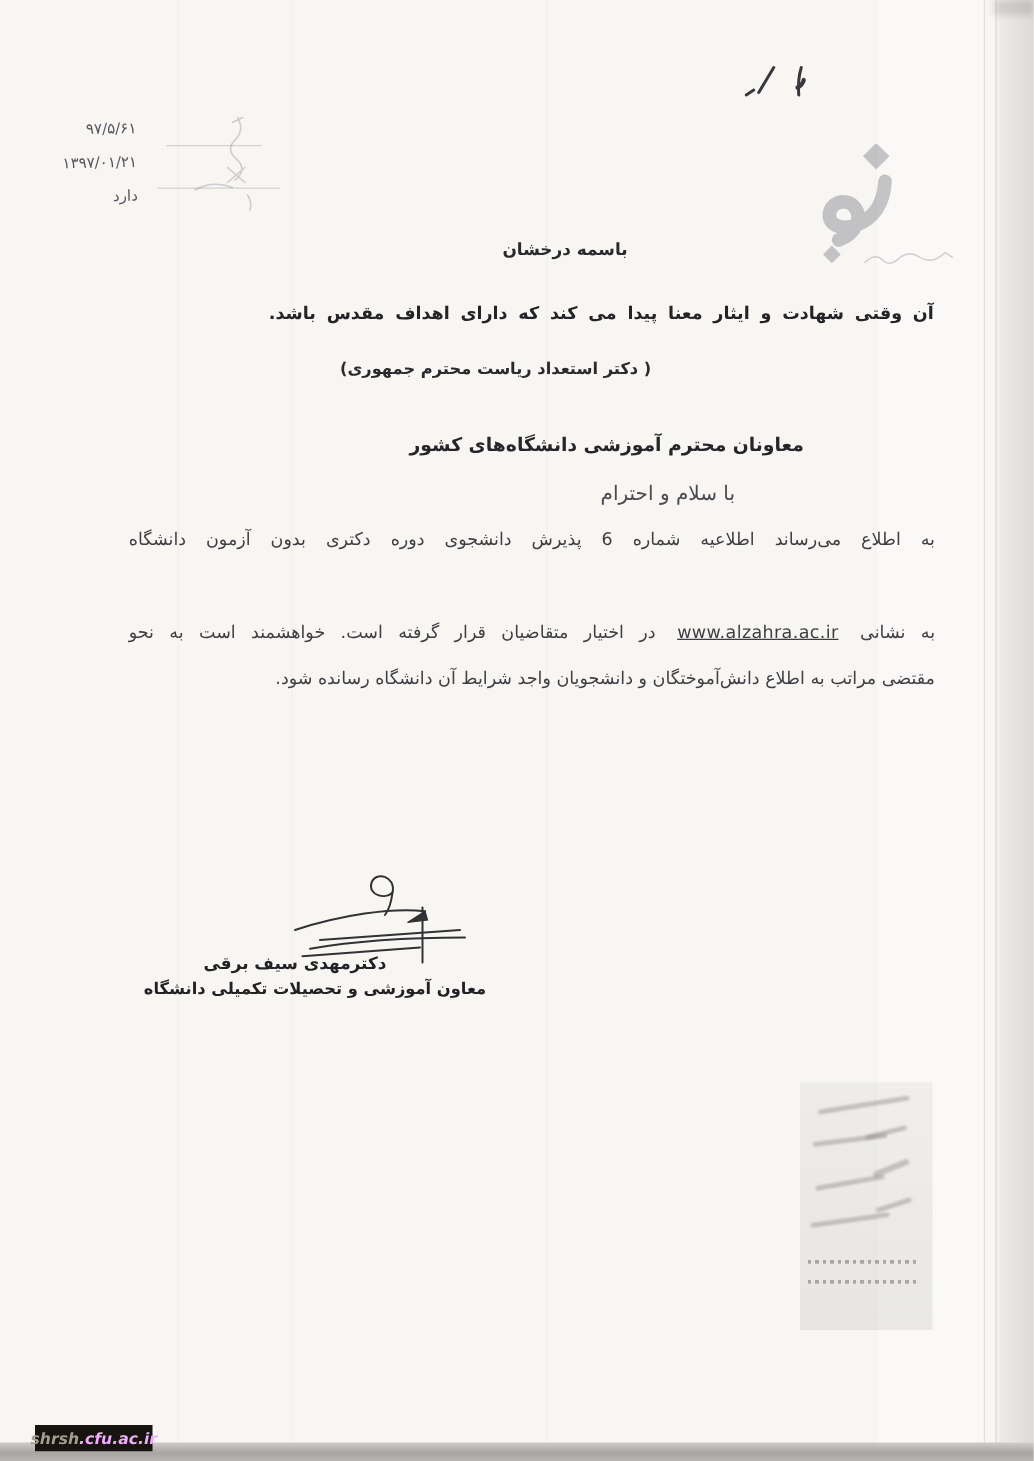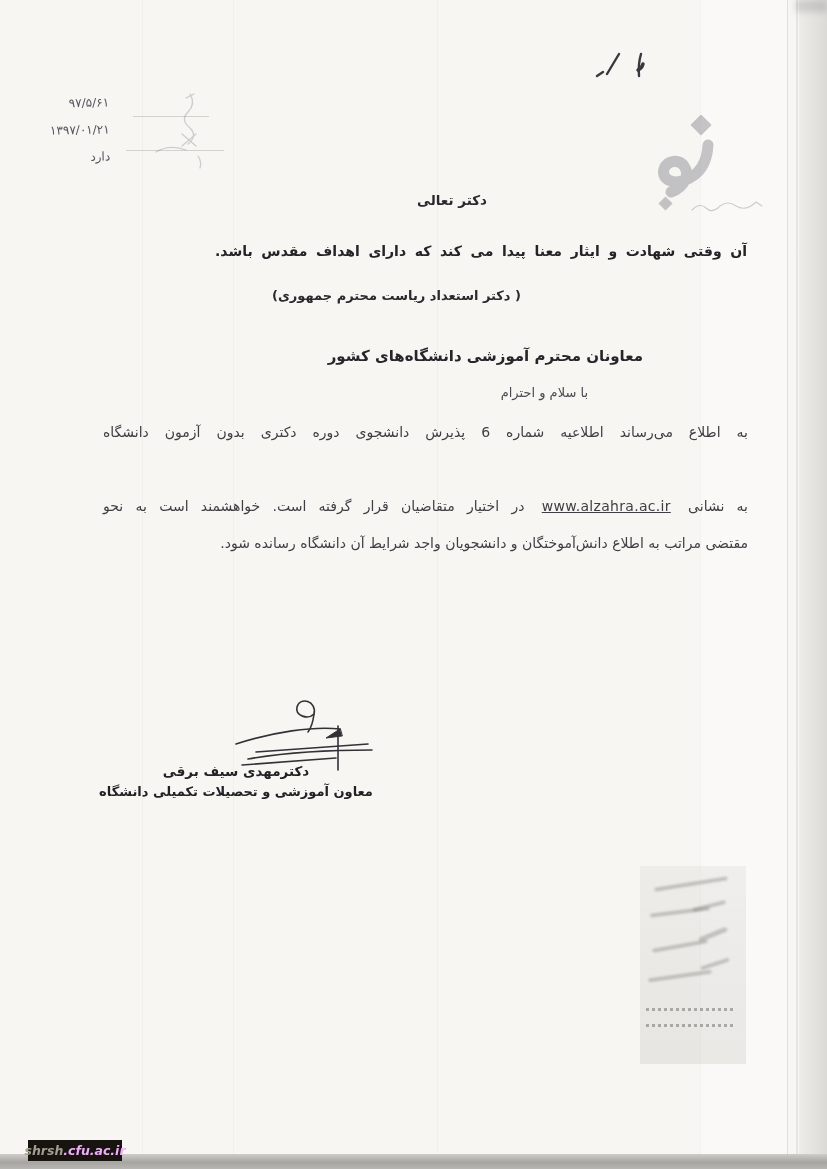--- a/index.html
+++ b/index.html
@@ -32,28 +32,28 @@
   
   .refblock{right:717px;top:90px;text-align:right;color:#55555d;font-size:12px;
     line-height:27px;transform:rotate(-1.2deg);letter-spacing:1px;}
   .ref-rule{position:absolute;height:1px;background:rgba(120,118,112,0.28);}
 
   
   .besmele{left:452px;top:192px;transform:translateX(-50%);font-size:13.5px;font-weight:bold;color:#2a292e;}
   .quote{left:215px;top:243px;width:532px;font-size:14px;font-weight:bold;color:#242428;}
   .attribution{left:272px;top:288px;font-size:13px;font-weight:bold;color:#2a292e;}
   .recipient{right:184px;top:347px;font-size:15px;font-weight:bold;color:#26262a;}
-  .salutation{right:239px;top:385px;font-size:13px;color:#4a494f;text-align:right;}
+  .salutation{right:239px;top:385px;font-size:16px;color:#4a494f;text-align:right;}
   .bodyline{left:103px;width:645px;font-size:14px;color:#3f3e43;}
   .line4{text-align:right;}
   .url{direction:ltr;unicode-bidi:embed;display:inline-block;text-decoration:underline;
     letter-spacing:0.3px;padding:0 5px;}
 
   .signer-name{left:236px;top:763px;transform:translateX(-50%);font-size:13.5px;font-weight:bold;color:#222226;}
-  .signer-title{left:236px;top:784px;transform:translateX(-50%);font-size:13px;font-weight:bold;color:#222226;}
+  .signer-title{left:252px;top:784px;transform:translateX(-50%);font-size:13px;font-weight:bold;color:#222226;}
 
   
   .stamp{left:640px;top:866px;width:106px;height:198px;
     background:linear-gradient(to bottom,rgba(203,201,197,0.22),rgba(196,194,190,0.30));
     overflow:hidden;filter:blur(0.4px);}
   .sl{position:absolute;background:rgba(125,123,119,0.38);border-radius:2px;filter:blur(1px);}
   .sd{position:absolute;height:3px;background:repeating-linear-gradient(to right,
       rgba(105,103,99,0.5) 0 3px,transparent 3px 6px);filter:blur(0.4px);}
 
   
@@ -112,21 +112,21 @@
       <rect x="53" y="3" width="14" height="14" transform="rotate(45 60 10)"></rect>
       <path d="M67 30 C66 48 58 60 44 65 C31 70 20 64 23 54 C26 45 38 44 43 51 C49 59 44 72 30 77" fill="none" stroke-width="11" stroke-linecap="round"></path>
       <rect x="20" y="84" width="9" height="9" transform="rotate(45 24.5 88.5)"></rect>
     </g>
   </svg>
 
   <svg class="abs" style="left:688px;top:196px;opacity:0.32" width="78" height="22" viewBox="0 0 78 22">
     <path d="M4 14 q8 -8 14 -2 q6 6 14 -2 q8 -6 16 0 q10 6 20 -4 l6 4" fill="none" stroke="#70707a" stroke-width="1.1" stroke-linecap="round"></path>
   </svg>
 
-  <div class="abs besmele rtl nowrap">دکتر تعالی</div>
+  <div class="abs besmele rtl nowrap">باسمه درخشان</div>
 
   <div class="abs quote rtl just">آن وقتی شهادت و ایثار معنا پیدا می کند که دارای اهداف مقدس باشد.</div>
   <div class="abs attribution rtl nowrap">( دکتر استعداد ریاست محترم جمهوری)</div>
 
   <div class="abs recipient rtl nowrap">معاونان محترم آموزشی دانشگاه‌های کشور</div>
   <div class="abs salutation rtl nowrap">با سلام و احترام</div>
 
   <div class="abs bodyline rtl just" style="top:424px">به اطلاع می‌رساند اطلاعیه شماره 6 پذیرش دانشجوی دوره دکتری بدون آزمون دانشگاه</div>
   <div class="abs bodyline rtl just" style="top:498px">
     <span>به نشانی</span>

